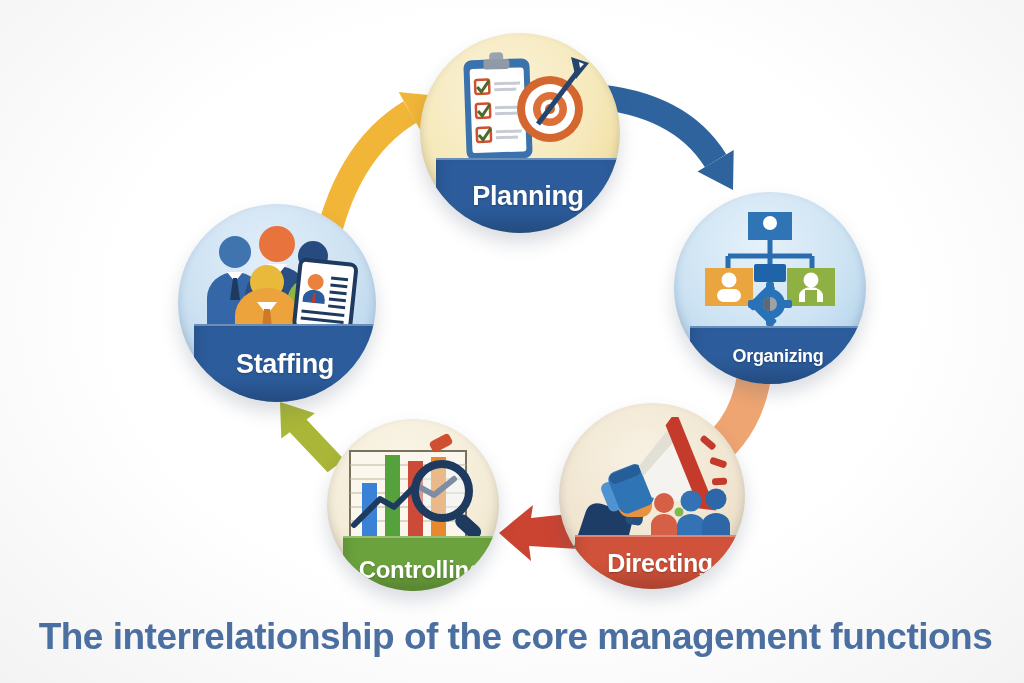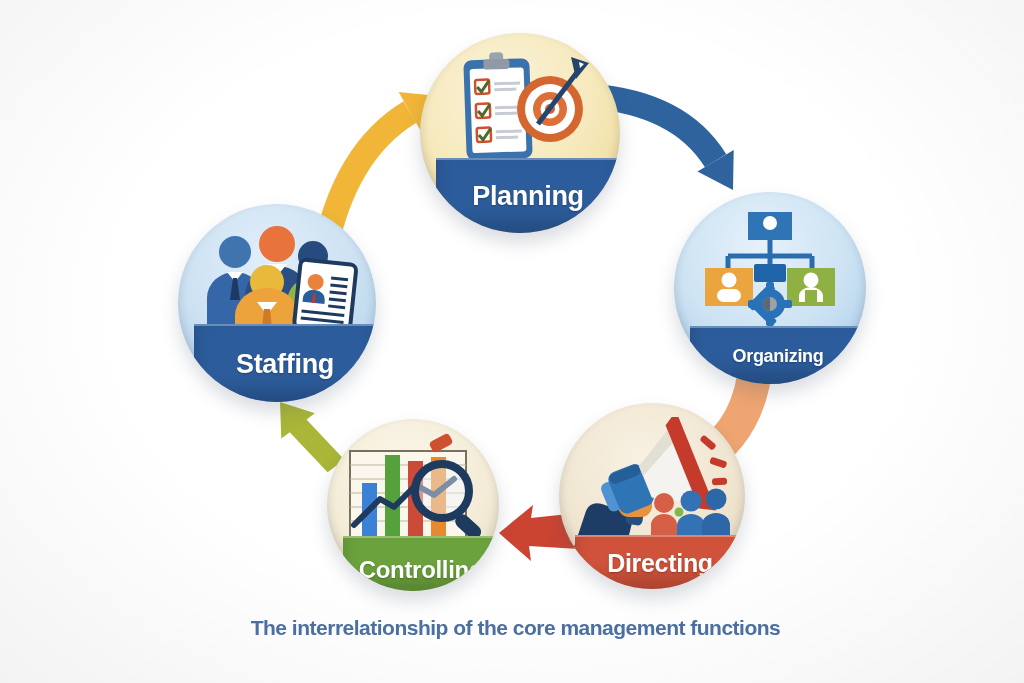--- a/index.html
+++ b/index.html
@@ -47,21 +47,21 @@
   .node-controlling .band{height:53px;} .node-controlling .band-label{font-size:24px;margin-top:11px;}
   .node-controlling .icon{top:14px;width:142px;height:112px;}
 
   .node-directing{left:559px;top:403px;width:186px;height:186px;
     background:radial-gradient(circle at 45% 30%, #f8f1e3 0%, #f0e5d0 55%, #e6d5b8 100%);}
   .node-directing .band{height:52px;} .node-directing .band-label{font-size:25px;}
   .node-directing .icon{top:14px;width:160px;height:130px;}
 
   .caption{
     position:absolute;left:0;right:0;top:616px;z-index:2;
-    text-align:center;font-weight:bold;font-size:21px;letter-spacing:-.5px;margin-left:7px;
+    text-align:center;font-weight:bold;font-size:37px;letter-spacing:-.5px;margin-left:7px;
   }
 </style>
 </head>
 <body>
 
 <div class="stage">
 
   <svg class="arrows" width="1024" height="683" viewBox="0 0 1024 683">
 
     <g>

